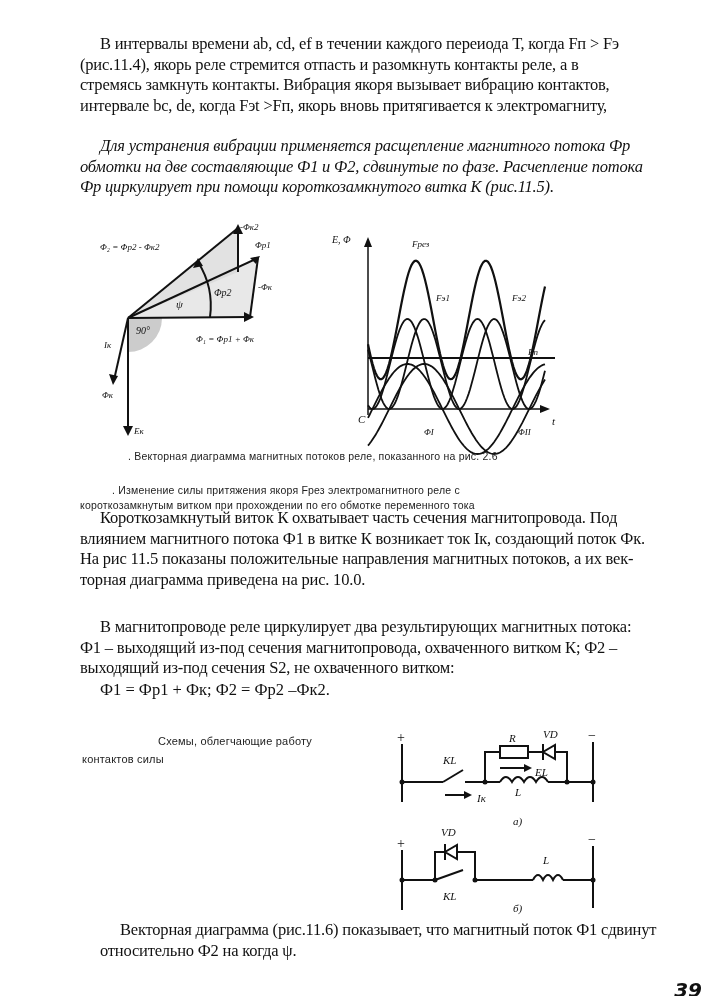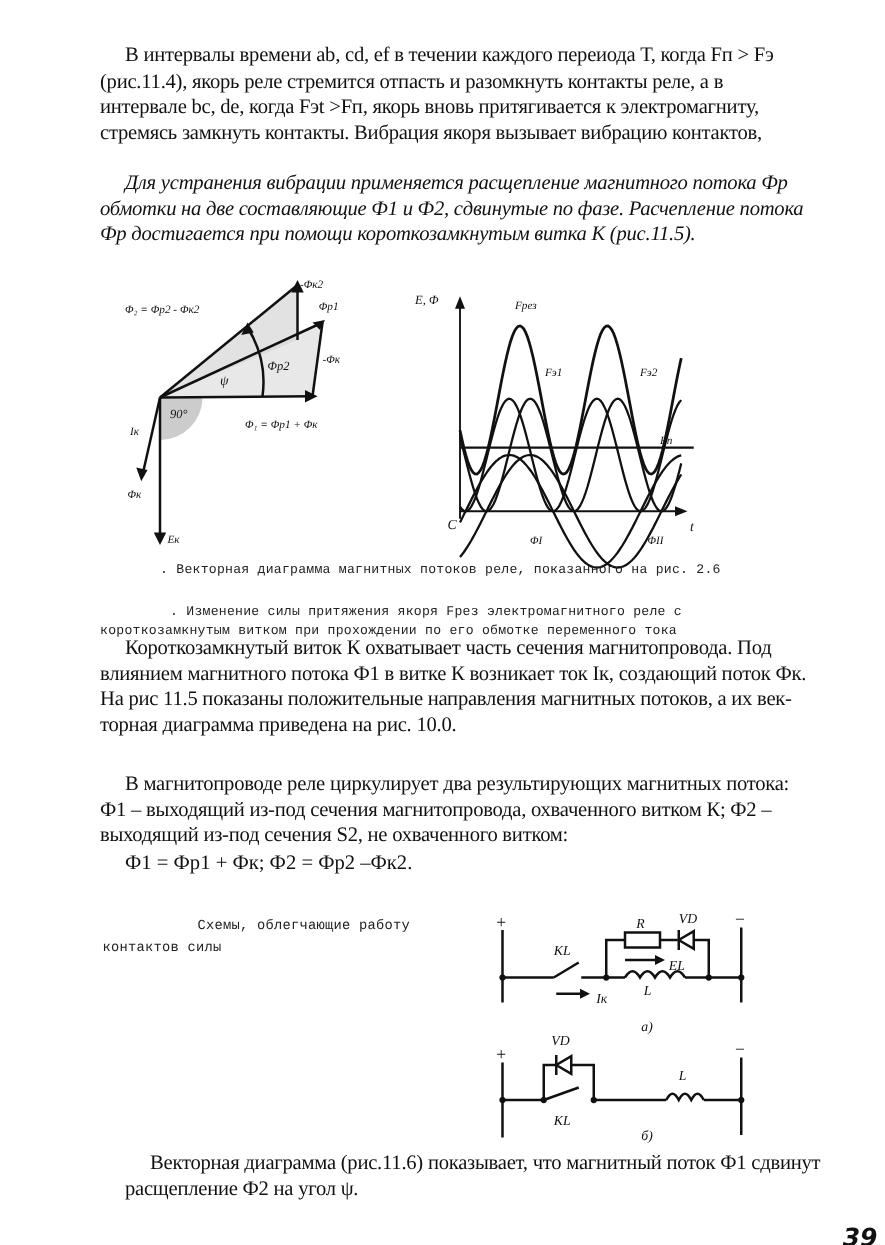--- a/index.html
+++ b/index.html
@@ -6,45 +6,45 @@
   body {
     width: 708px; height: 996px; background: #ffffff; position: relative; overflow: hidden;
     font-family: "Liberation Serif", serif; color: #111;
   }
   .para {
     position: absolute; left: 80px; width: 600px;
     font-size: 16.5px; line-height: 20.5px; letter-spacing: -0.2px;
   }
   .para .ind { display: inline-block; width: 20px; }
   .caption {
-    position: absolute; font-family: Liberation Mono, monospace; font-size: 10.5px;
+    position: absolute; font-family: Liberation Sans, sans-serif; font-size: 10.5px;
     letter-spacing: 0.2px; color: #222;
   }
   svg { position: absolute; overflow: visible; }
   svg text { font-family: "Liberation Serif", serif; font-style: italic; fill: #111; }
   .pagenum {
     position: absolute; right: 6px; bottom: -6px; font-family: "DejaVu Sans", sans-serif;
     font-weight: bold; font-style: italic; font-size: 20px;
   }
   .formula { position: absolute; left: 100px; font-size: 16.5px; }
 </style>
 </head>
 <body>
 
 <div class="para" style="top:34px;">
   <div><span class="ind"></span><span>В интервалы времени ab, cd, ef в течении каждого переиода Т, когда Fп &gt; Fэ</span></div>
   <div>(рис.11.4), якорь реле стремится отпасть и разомкнуть контакты реле, а в</div>
+  <div>стремясь замкнуть контакты. Вибрация якоря вызывает вибрацию контактов,</div>
   <div>интервале bc, de, когда  Fэt &gt;Fп, якорь вновь притягивается к электромагниту,</div>
-  <div>стремясь замкнуть контакты. Вибрация якоря вызывает вибрацию контактов,</div>
 </div>
 
 <div class="para" style="top:136px;font-style:italic;">
   <div><span class="ind"></span><span>Для устранения вибрации применяется расщепление магнитного потока Фр</span></div>
   <div>обмотки на две составляющие Ф1 и Ф2, сдвинутые по фазе. Расчепление потока</div>
-  <div>Фр достигается при помощи короткозамкнутым витка К (рис.11.5).</div>
+  <div>Фр циркулирует при помощи короткозамкнутого витка К (рис.11.5).</div>
 </div>
 
 <svg style="left:90px;top:200px;" width="230" height="240" viewBox="0 0 230 240">
   <polygon points="38,118 148,28 148,72" fill="#cfcfcf" opacity="0.6"></polygon>
   <polygon points="38,118 168,58 160,117" fill="#d8d8d8" opacity="0.6"></polygon>
   <path d="M38,118 L72,118 A34,34 0 0,1 38,152 Z" fill="#cccccc"></path>
   <g stroke="#111" stroke-width="2" fill="none">
     <line x1="38" y1="118" x2="148" y2="28"></line>
     <line x1="38" y1="118" x2="168" y2="58"></line>
     <line x1="148" y1="72" x2="148" y2="28"></line>
@@ -93,21 +93,21 @@
   <text x="38" y="198" font-size="11">C</text>
   <text x="92" y="22" font-size="9">Fрез</text>
   <text x="116" y="76" font-size="9">Fэ1</text>
   <text x="192" y="76" font-size="9">Fэ2</text>
   <text x="208" y="130" font-size="9">Fп</text>
   <text x="104" y="210" font-size="9">ΦI</text>
   <text x="198" y="210" font-size="9">ΦII</text>
 </svg>
 
 <div class="caption" style="left:128px;top:450px;">. Векторная диаграмма магнитных потоков реле, показанного на рис. 2.6</div>
-<div class="caption" style="left:136px;top:484px;">. Изменение силы притяжения якоря  Fрез  электромагнитного    реле    с</div>
+<div class="caption" style="left:112px;top:484px;">. Изменение силы притяжения якоря  Fрез  электромагнитного    реле    с</div>
 <div class="caption" style="left:80px;top:499px;">короткозамкнутым витком при прохождении  по его обмотке  переменного  тока</div>
 
 <div class="para" style="top:508px;">
   <div><span class="ind"></span><span>Короткозамкнутый виток К охватывает часть сечения магнитопровода. Под</span></div>
   <div>влиянием магнитного потока Ф1 в витке К возникает ток Iк, создающий поток Фк.</div>
   <div>На рис 11.5 показаны положительные направления магнитных потоков, а их век-</div>
   <div>торная диаграмма приведена на рис. 10.0.</div>
 </div>
 
 <div class="para" style="top:617px;">
@@ -180,16 +180,16 @@
   <text x="12" y="28" font-size="14" style="font-style:normal">+</text>
   <text x="203" y="24" font-size="14" style="font-style:normal">−</text>
   <text x="56" y="16" font-size="11">VD</text>
   <text x="58" y="80" font-size="11">KL</text>
   <text x="158" y="44" font-size="11">L</text>
   <text x="128" y="92" font-size="11">б)</text>
 </svg>
 
 <div class="para" style="top:920px;left:100px;">
   <div><span class="ind"></span><span>Векторная диаграмма (рис.11.6) показывает, что магнитный поток Ф1 сдвинут</span></div>
-  <div>расщепление Ф2 на угол ψ.</div>
+  <div>относительно Ф2 на когда ψ.</div>
 </div>
 
 <div class="pagenum">39</div>
 
 </body></html>

